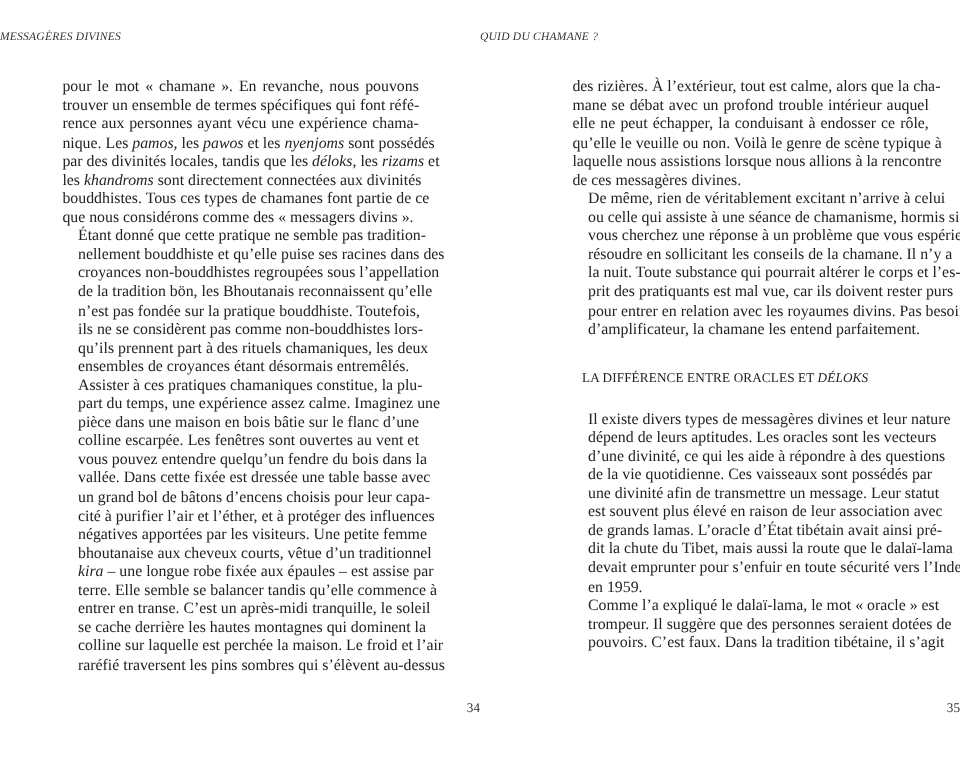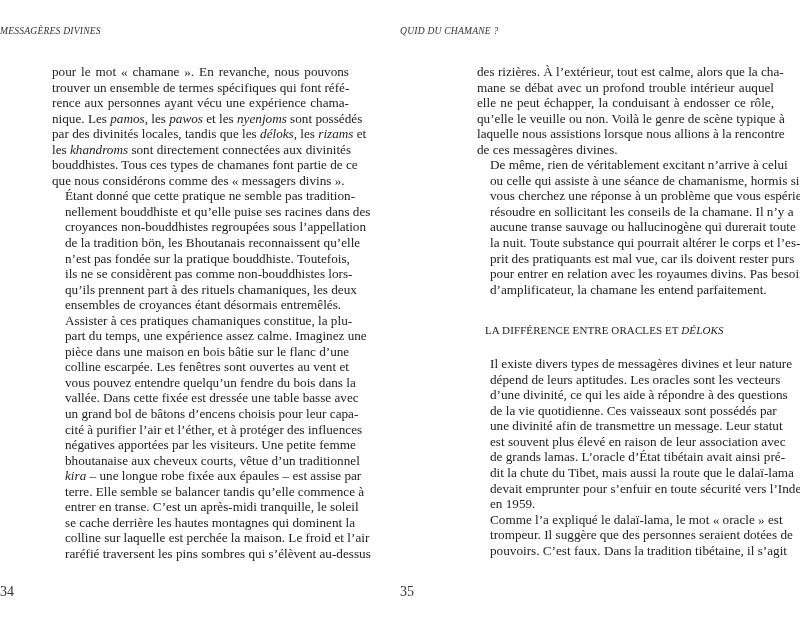--- a/index.html
+++ b/index.html
@@ -15,21 +15,21 @@
   .text { position:absolute; top:64px; width:297px; font-size:13.2px; line-height:15.55px;
           text-align:justify; hyphens:manual; }
   .page.left .text { left:52px; }
   .page.right .text { left:36px;margin-left:41px; }
   .text p { margin:0; text-indent:13px; }
   .text p.noindent { text-indent:0; }
   .text h2 { font-weight:normal; font-size:11px; margin:24px 0 17px 8px; letter-spacing:0.1px; line-height:18px; }
   .text h2 em { font-style:italic; }
   .line { display:block; text-align:justify; text-align-last:justify; white-space:nowrap; }
   .line.last { text-align-last:left; }
-  .folio { position:absolute; top:584px; width:400px; text-align:left; font-size:14px; color:#333; }
+  .folio { position:absolute; top:584px; width:400px; text-align:right; font-size:11px; color:#333; }
 </style>
 </head>
 <body>
 
 <div class="page left">
   <div class="running-head">MESSAGÈRES DIVINES</div>
   <div class="text" id="left-body">
       <p class="noindent">
         <span class="line">pour le mot « chamane ». En revanche, nous pouvons</span>
         <span class="line">trouver un ensemble de termes spécifiques qui font réfé-</span>
@@ -82,21 +82,20 @@
           <span class="line">elle ne peut échapper, la conduisant à endosser ce rôle,</span>
           <span class="line">qu’elle le veuille ou non. Voilà le genre de scène typique à</span>
           <span class="line">laquelle nous assistions lorsque nous allions à la rencontre</span>
           <span class="line last">de ces messagères divines.</span>
         </p>
         <p>
           <span class="line" style="text-indent: 13px;">De même, rien de véritablement excitant n’arrive à celui</span>
           <span class="line">ou celle qui assiste à une séance de chamanisme, hormis si</span>
           <span class="line">vous cherchez une réponse à un problème que vous espériez</span>
           <span class="line">résoudre en sollicitant les conseils de la chamane. Il n’y a</span>
-          <span class="line">aucune transe sauvage ou hallucinogène qui durerait toute</span>
           <span class="line">la nuit. Toute substance qui pourrait altérer le corps et l’es-</span>
           <span class="line">prit des pratiquants est mal vue, car ils doivent rester purs</span>
           <span class="line">pour entrer en relation avec les royaumes divins. Pas besoin</span>
           <span class="line last">d’amplificateur, la chamane les entend parfaitement.</span>
         </p>
       </div>
     <h2><span>LA DIFFÉRENCE ENTRE ORACLES ET </span><em>DÉLOKS</em></h2>
     <div id="right-after">
         <p>
           <span class="line" style="text-indent: 13px;">Il existe divers types de messagères divines et leur nature</span>

